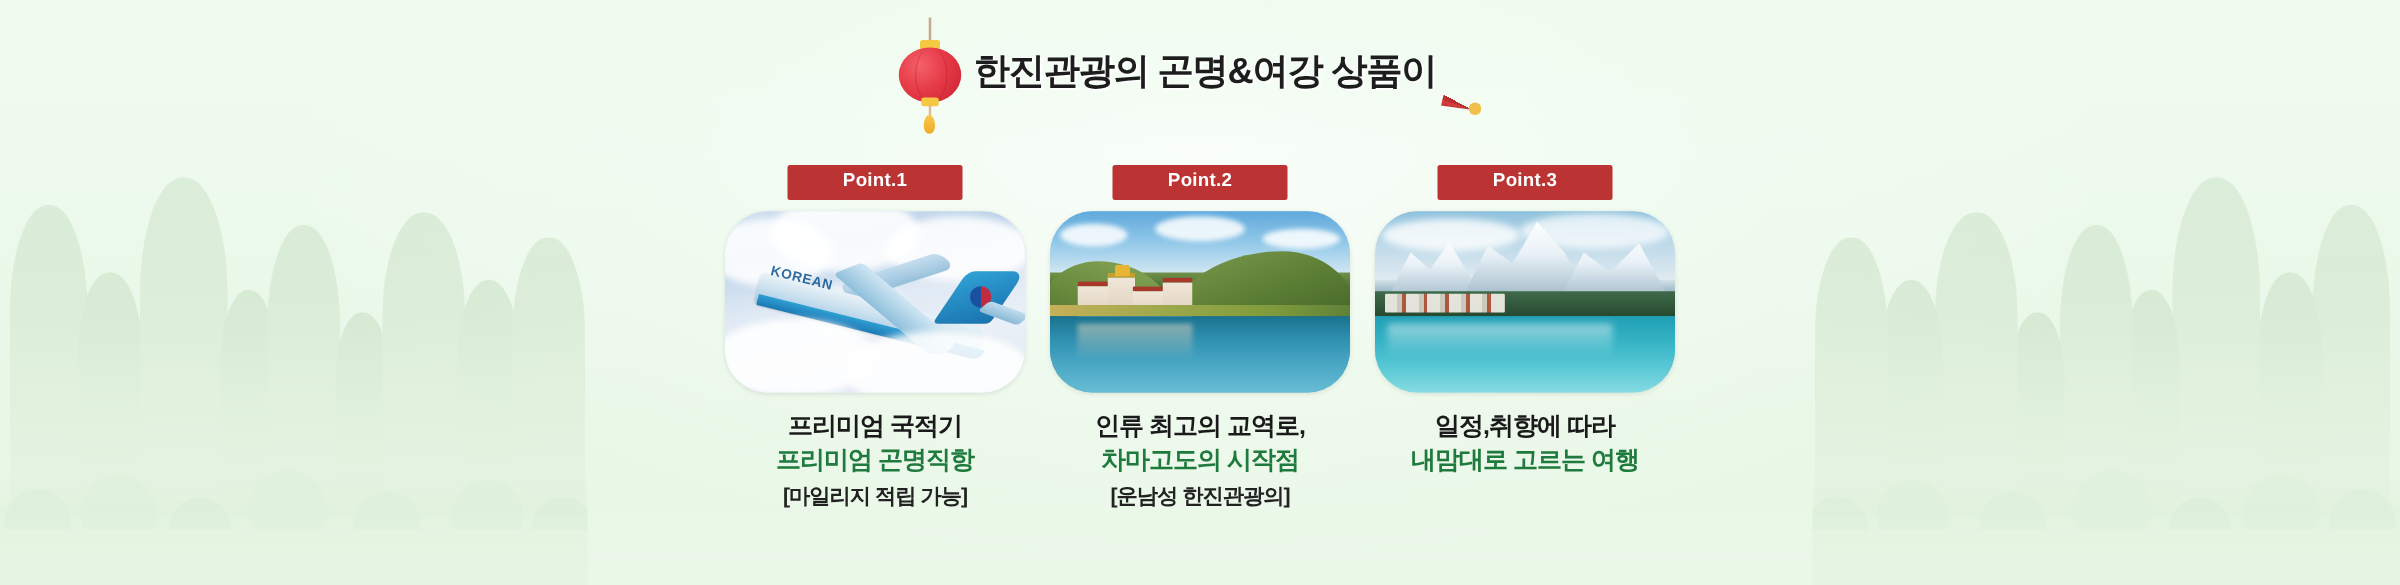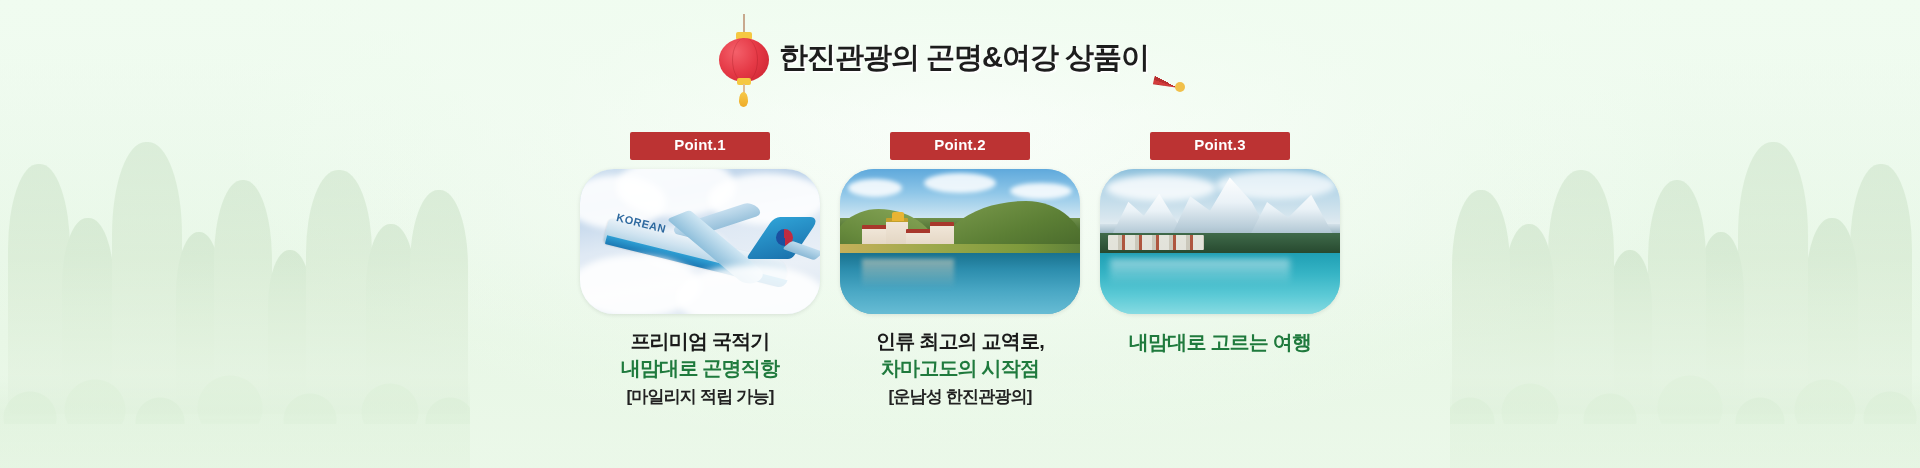--- a/index.html
+++ b/index.html
@@ -246,21 +246,21 @@
           <div class="wing-main"></div>
           <div class="tail-fin"></div>
           <div class="tail-logo"></div>
           <div class="tail-h"></div>
         </div>
         <div class="cloud c4"></div>
           <div class="cloud c5"></div>
       </div>
       <div class="caption">
         <div class="cap-l1">프리미엄 국적기</div>
-        <div class="cap-l2">내맘대로 곤명직항</div>
+        <div class="cap-l2">프리미엄 곤명직항</div>
         <div class="cap-l3">[마일리지 적립 가능]</div>
       </div>
     </div>
 
     <div class="card">
       <div class="point-badge">Point.2</div>
       <div class="thumb monastery">
         <div class="m-sky"></div>
         <div class="m-cloud mc1"></div>
           <div class="m-cloud mc2"></div>
@@ -293,18 +293,19 @@
           <div class="s-cloudB"></div>
         <div class="s-peak sp1"></div>
           <div class="s-peak sp2"></div>
           <div class="s-peak sp3"></div>
         <div class="s-forest"></div>
         <div class="s-town"></div>
         <div class="s-lake"></div>
         <div class="s-refl"></div>
       </div>
       <div class="caption">
+        <div class="cap-l1">일정,취향에 따라</div>
         <div class="cap-l2">내맘대로 고르는 여행</div>
       </div>
     </div>
 
   </div>
 </div>
 
 </body></html>

